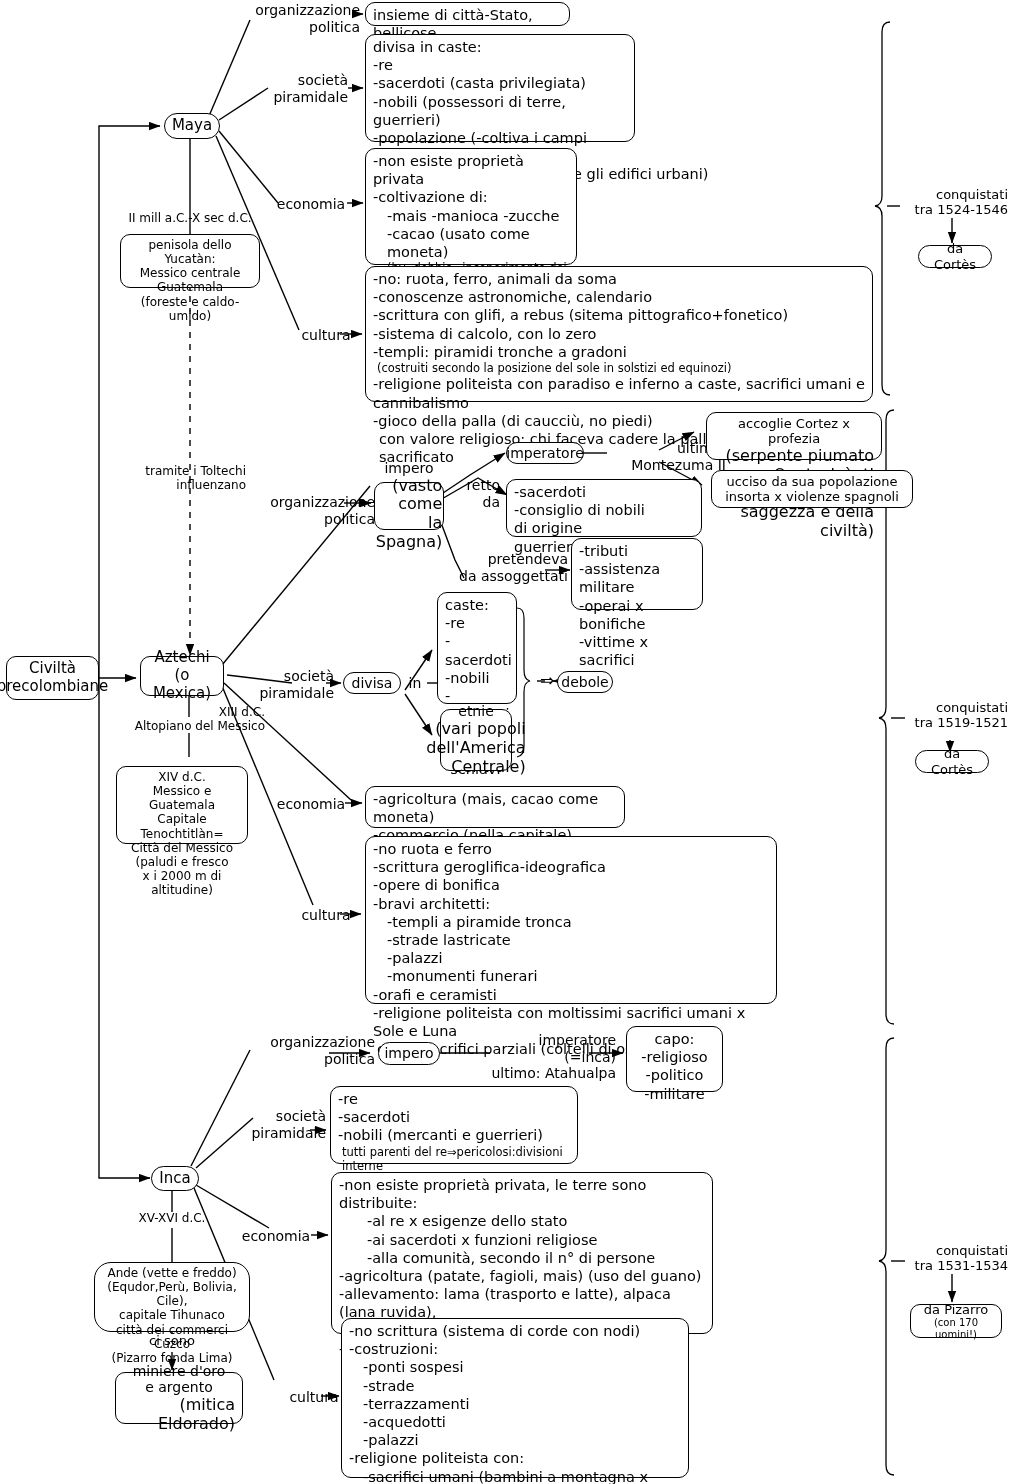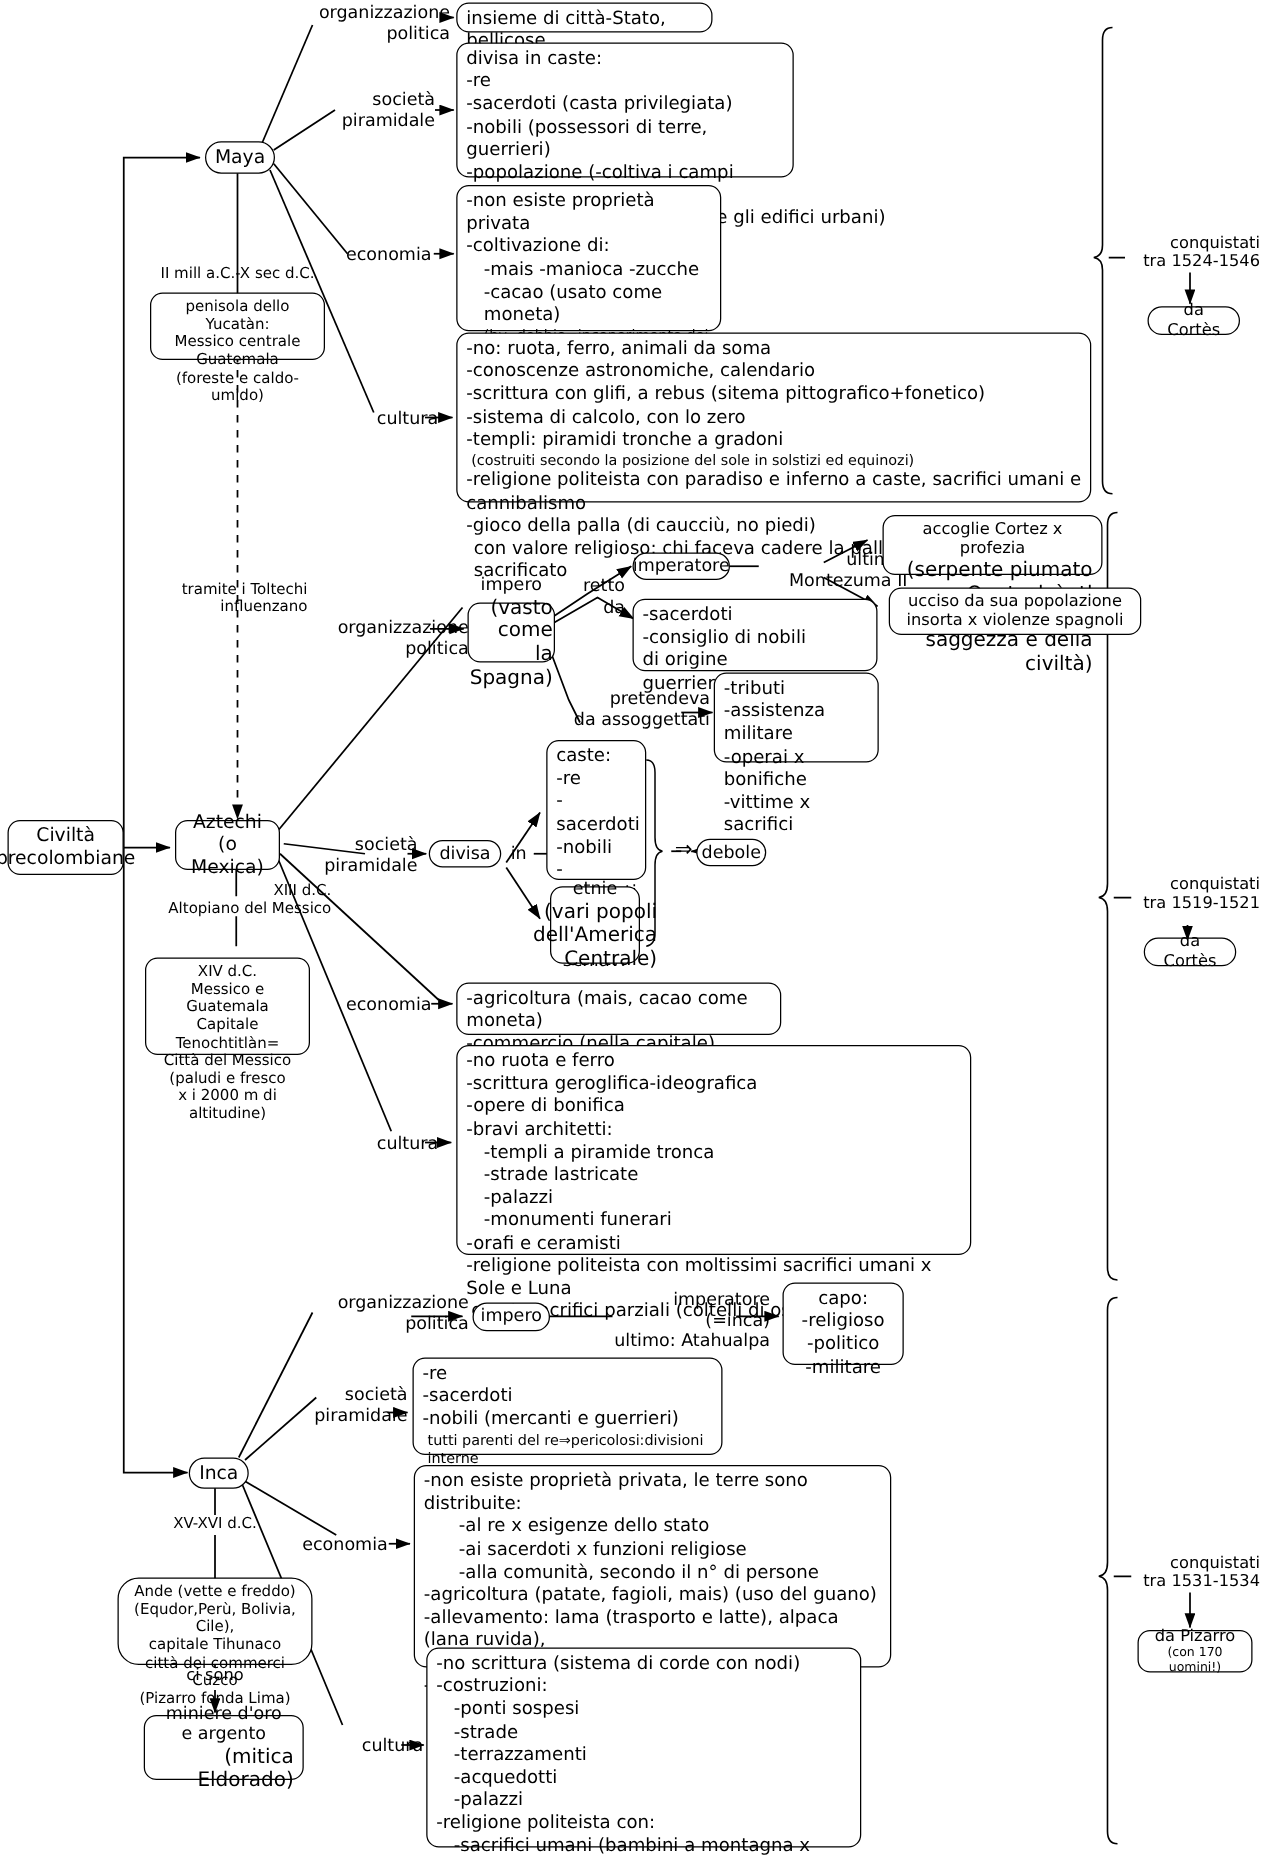--- a/index.html
+++ b/index.html
@@ -231,21 +231,21 @@
     <div>politica</div>
   </div>
   <div class="node center" style="left:374px;top:482px;width:70px;height:48px;">
     <div class="ctr">
       <div class="f14">impero</div>
       <div class="f11">(vasto come</div>
       <div class="f11">la Spagna)</div>
     </div>
   </div>
 
-  <div class="lblmulti f14" style="left:452px;top:461px;width:48px;">
+  <div class="lblmulti f14" style="left:452px;top:477px;width:48px;">
     <div>retto</div>
     <div>da</div>
   </div>
   <div class="node center pill" style="left:506px;top:442px;width:78px;height:22px;">
     <span class="f14">imperatore</span>
   </div>
   <div class="node listbox" style="left:506px;top:479px;width:196px;height:58px;">
     <div>-sacerdoti</div>
     <div>-consiglio di nobili</div>
     <div>di origine guerriera(=aztechi)</div>

